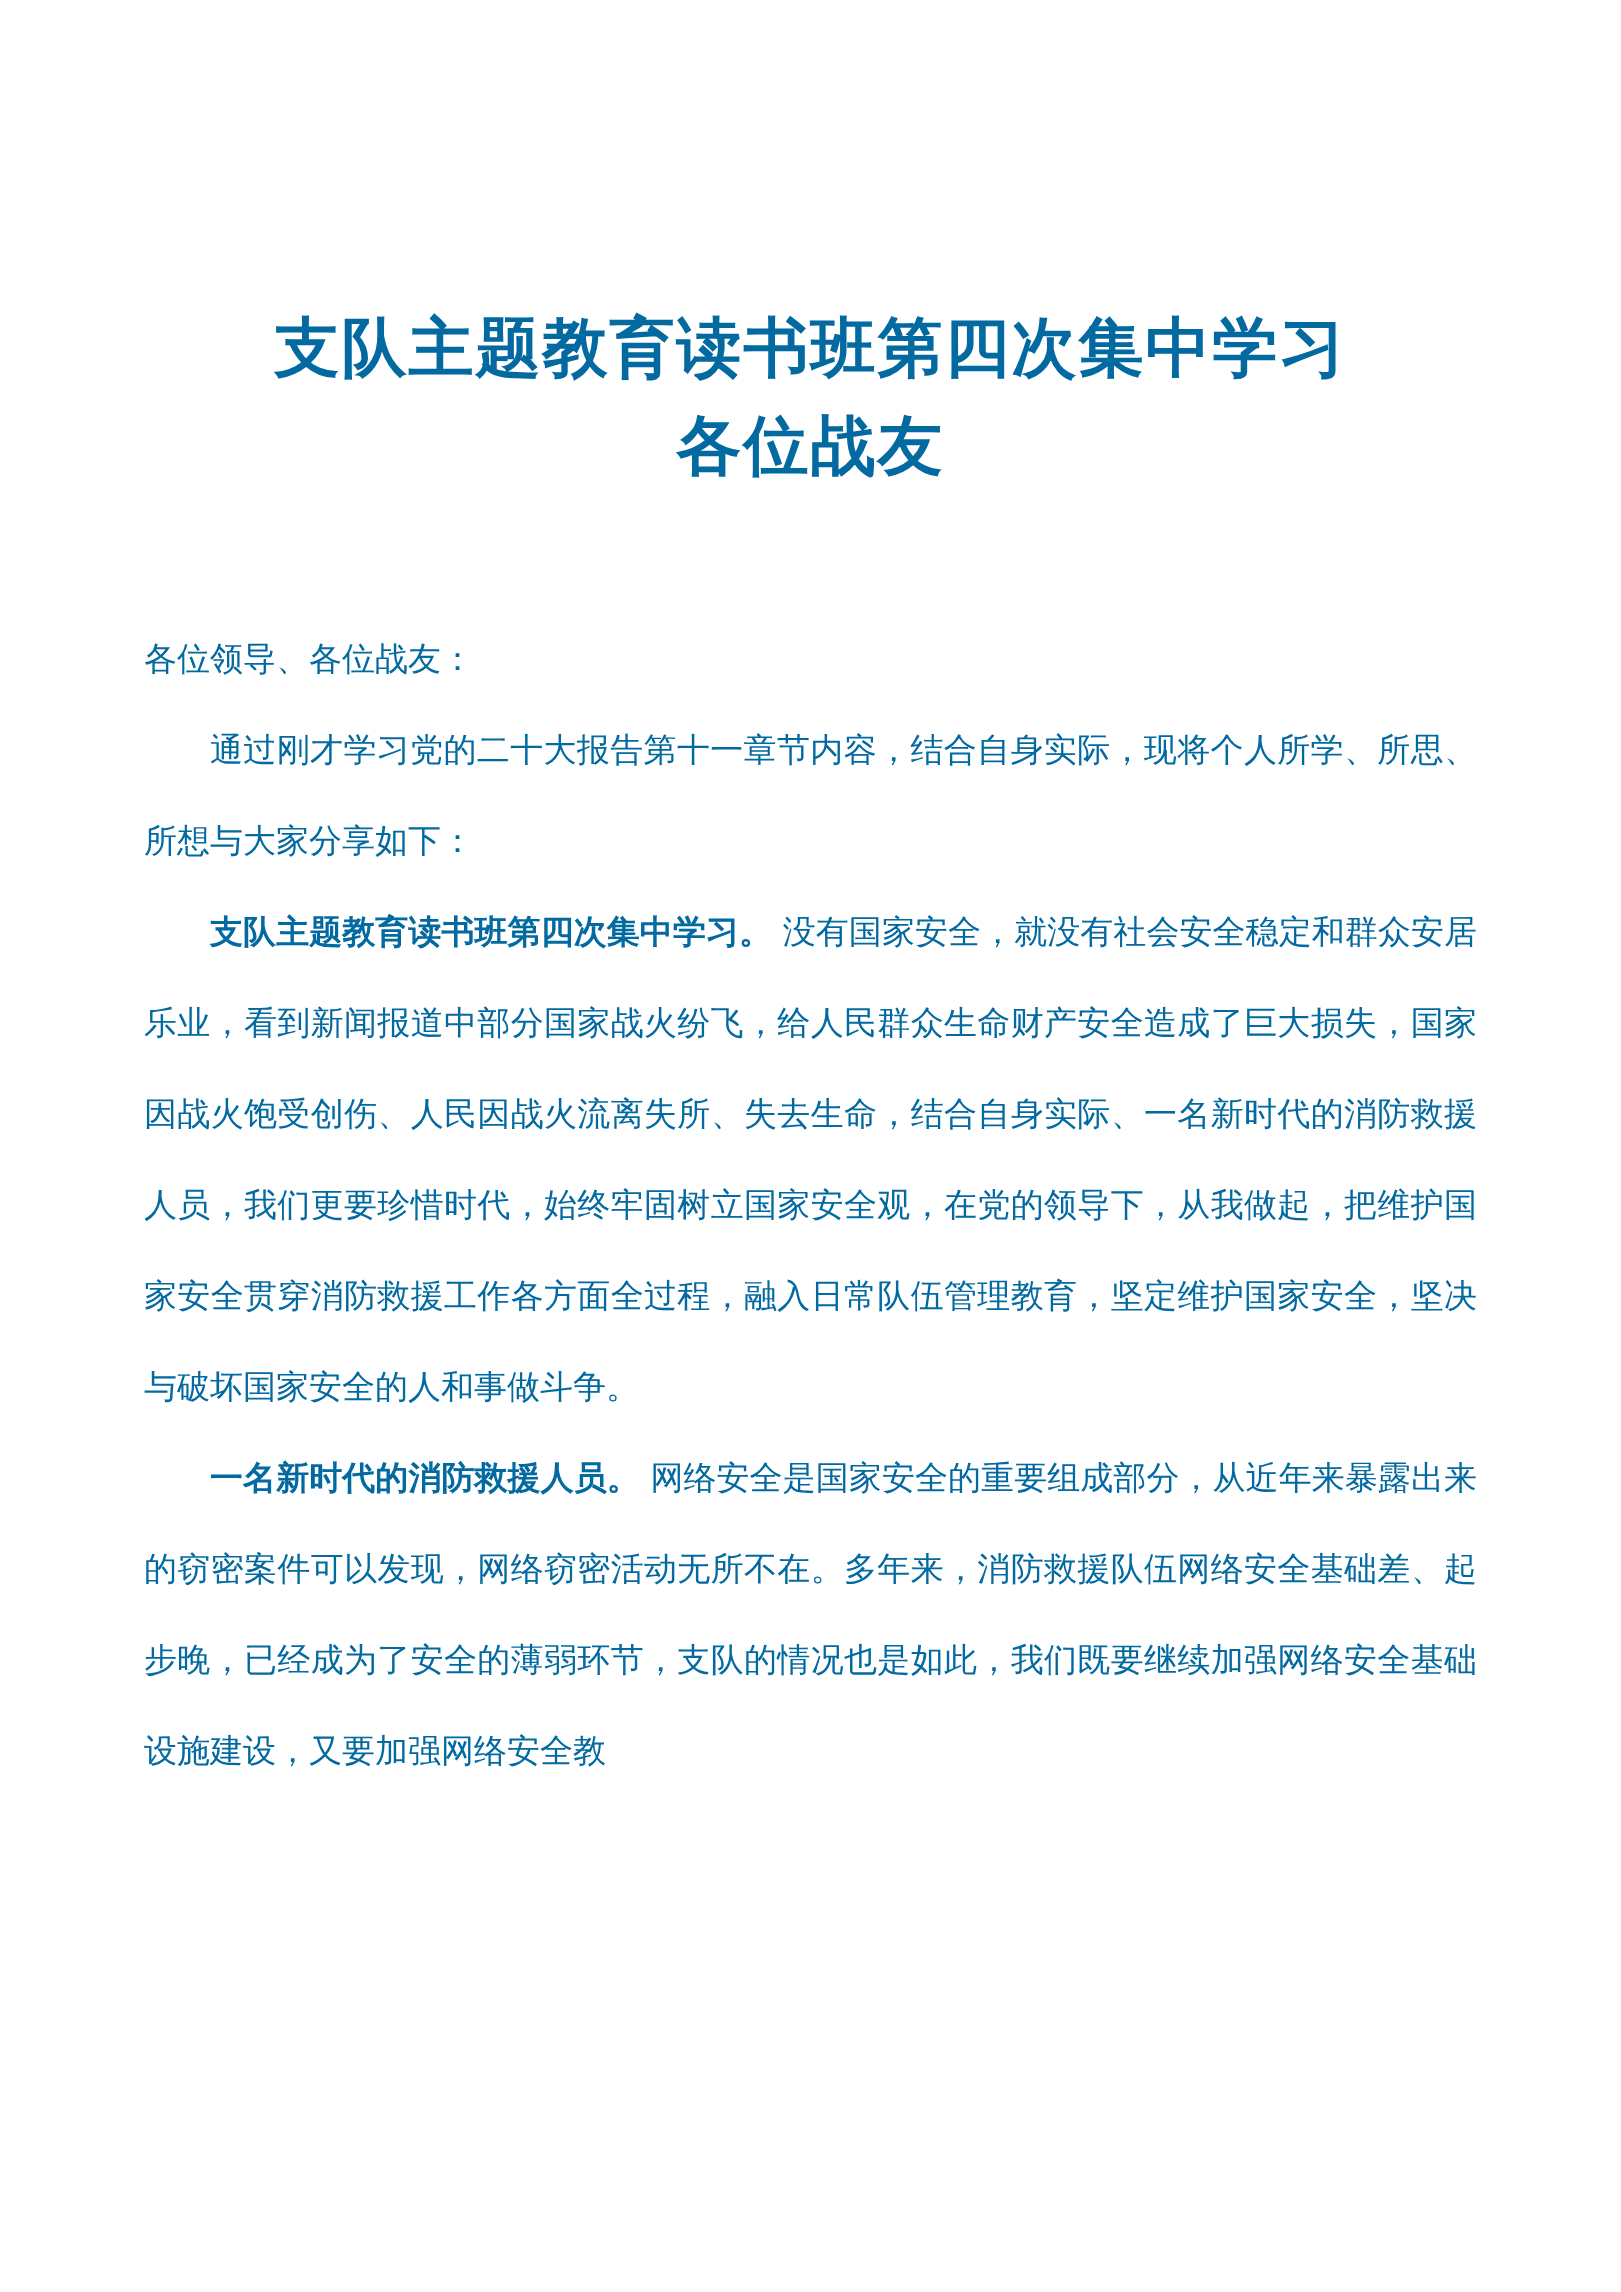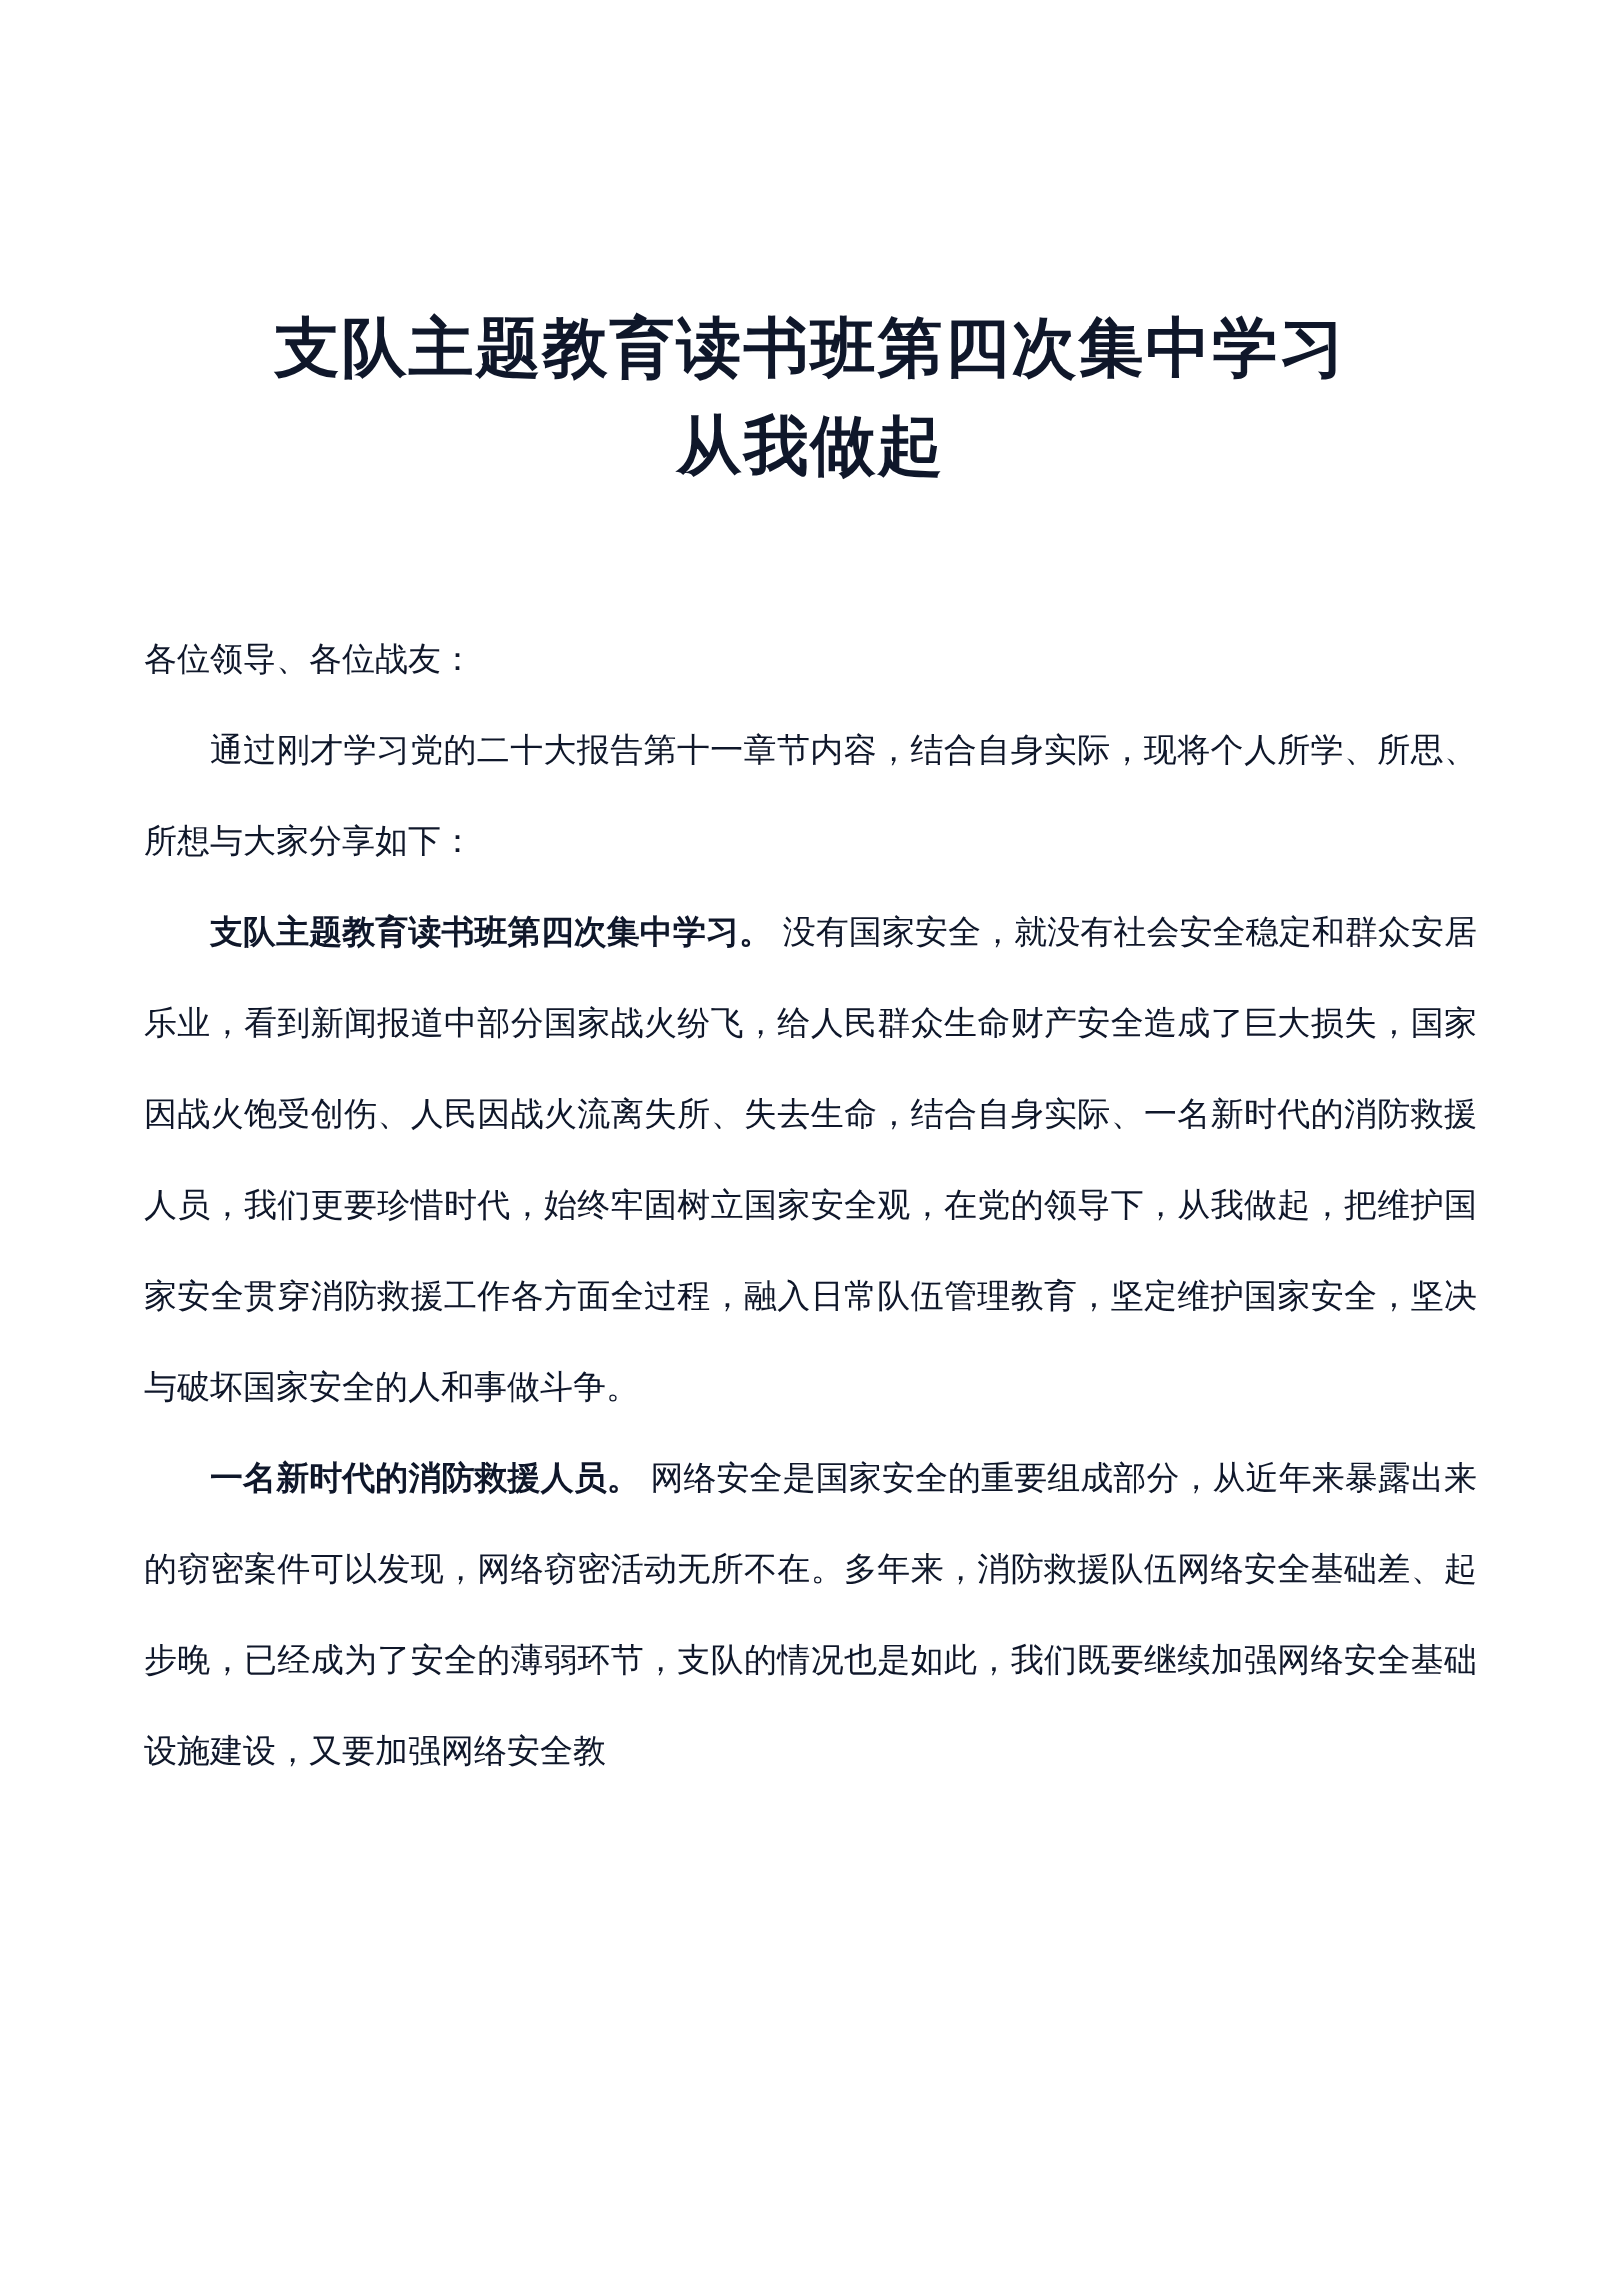--- a/index.html
+++ b/index.html
@@ -6,21 +6,21 @@
     margin: 0;
     padding: 0;
     background: #ffffff;
   }
   .page {
     position: relative;
     width: 1621px;
     height: 2293px;
     margin: 0 auto;
     background: #ffffff;
-    color: #0f172a;
+    color: #0369a1;
     box-sizing: border-box;
     padding: 299px 144px 0 144px;
     font-family: "DejaVu Sans", sans-serif;
     overflow: hidden;
   }
   .doc-title {
     margin: 0;
     font-size: 65px;
     line-height: 98px;
     font-weight: 700;
@@ -48,21 +48,21 @@
     font-weight: 700;
   }
 </style>
 </head>
 <body>
 
 <div class="page">
 
   <h1 class="doc-title">
     <span class="title-line">支队主题教育读书班第四次集中学习</span>
-    <span class="title-line">从我做起</span>
+    <span class="title-line">各位战友</span>
   </h1>
 
   <div class="doc-body">
 
     <p class="para no-indent">
       <span>各位领导、各位战友：</span>
     </p>
 
     <p class="para">
       <span>通过刚才学习党的二十大报告第十一章节内容，结合自身实际，现将个人所学、所思、所想与大家分享如下：</span>

